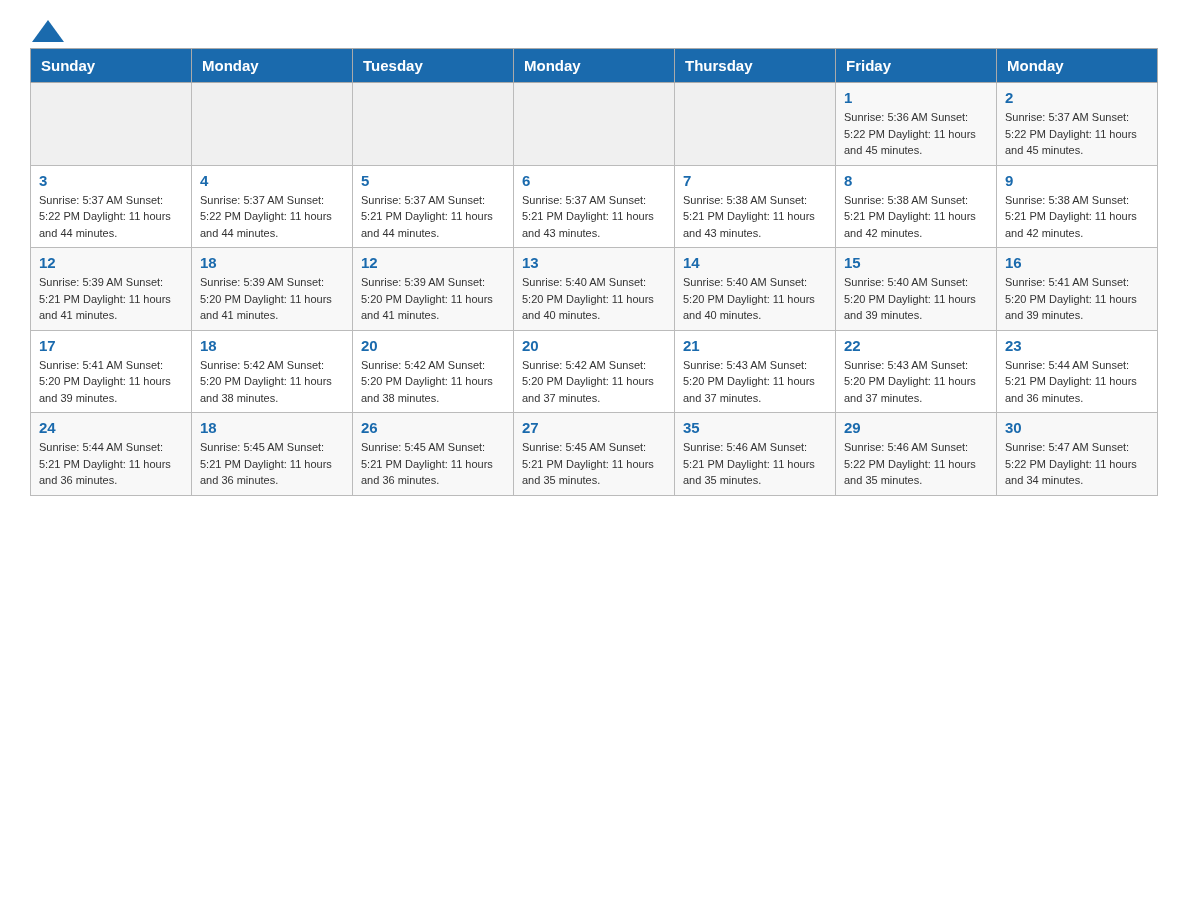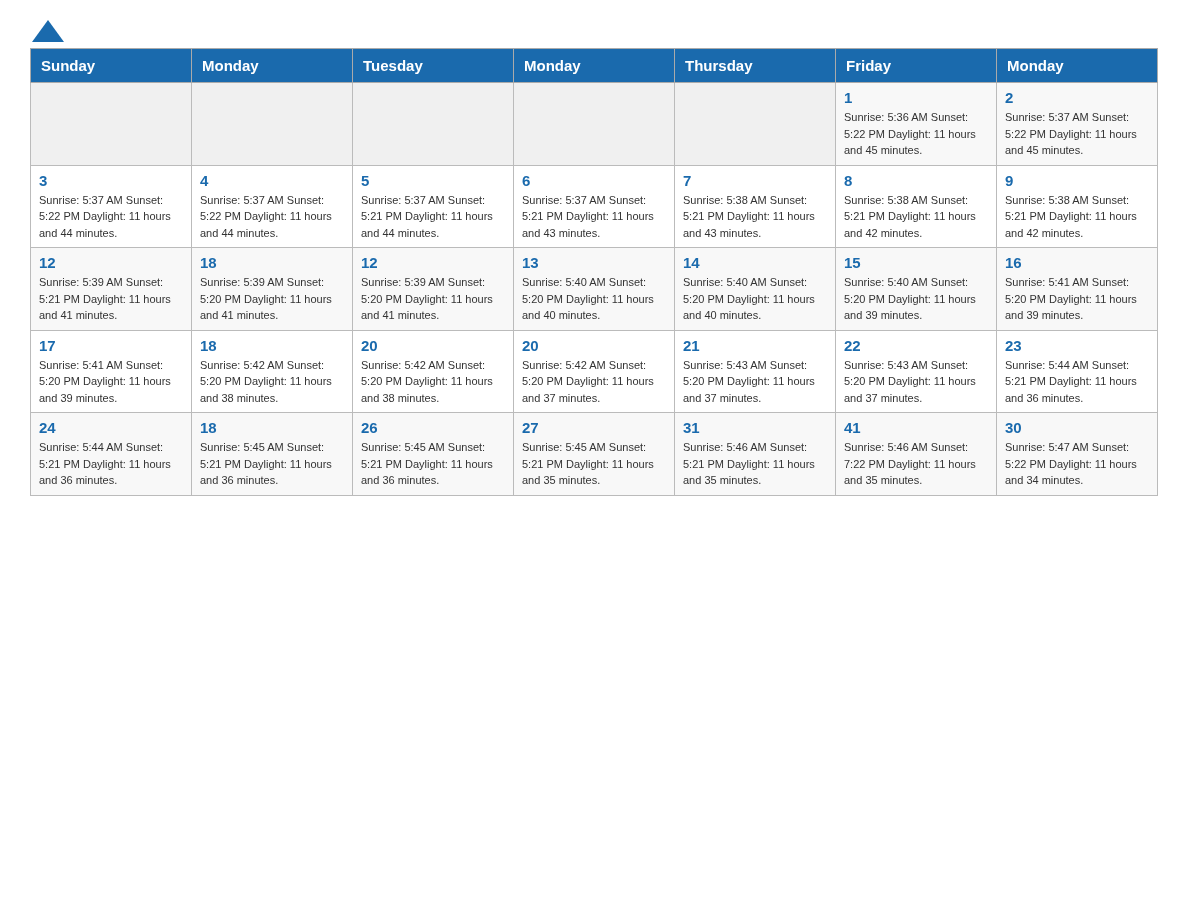--- a/index.html
+++ b/index.html
@@ -327,30 +327,30 @@
 and 36 minutes.</div>
         </td>
         <td>
           <span class="day-number">27</span>
           <div class="day-info">Sunrise: 5:45 AM
 Sunset: 5:21 PM
 Daylight: 11 hours
 and 35 minutes.</div>
         </td>
         <td>
-          <span class="day-number">31</span>
+          <span class="day-number">35</span>
           <div class="day-info">Sunrise: 5:46 AM
 Sunset: 5:21 PM
 Daylight: 11 hours
 and 35 minutes.</div>
         </td>
         <td>
-          <span class="day-number">41</span>
+          <span class="day-number">29</span>
           <div class="day-info">Sunrise: 5:46 AM
-Sunset: 7:22 PM
+Sunset: 5:22 PM
 Daylight: 11 hours
 and 35 minutes.</div>
         </td>
         <td>
           <span class="day-number">30</span>
           <div class="day-info">Sunrise: 5:47 AM
 Sunset: 5:22 PM
 Daylight: 11 hours
 and 34 minutes.</div>
         </td>

